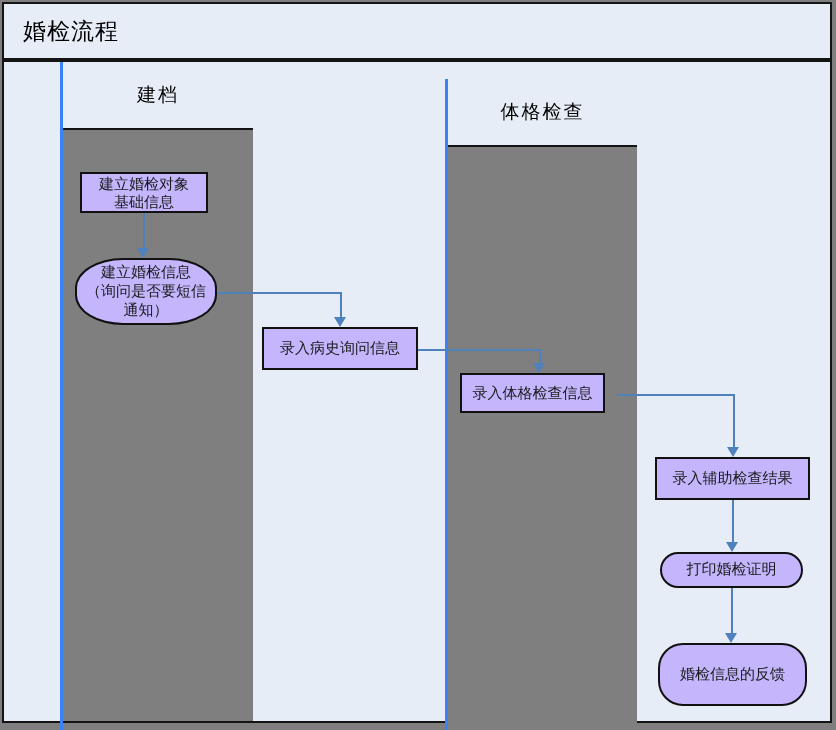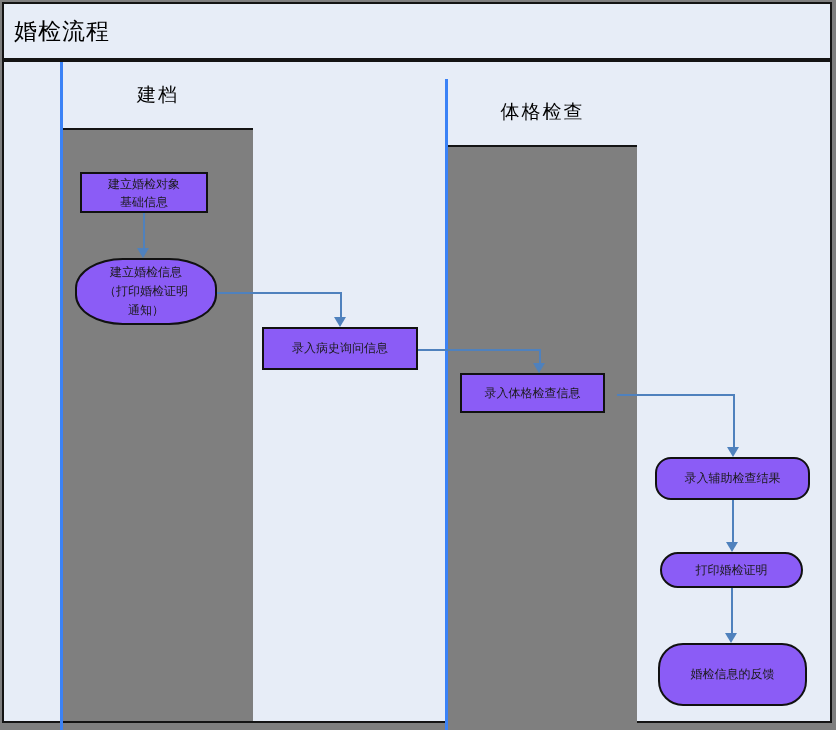--- a/index.html
+++ b/index.html
@@ -11,34 +11,34 @@
   .canvas{position:relative;width:836px;height:730px;background:#7f7f7f;}
   .frame{
     position:absolute;left:2px;top:2px;width:826px;height:717px;
     border:2px solid #141414;background:#e7edf7;
   }
   .title-bar{
     position:absolute;left:0;top:0;width:826px;height:58px;
     box-sizing:border-box;border-bottom:4px solid #141414;
     display:flex;align-items:center;
   }
-  .title-bar span{font-size:23px;color:#000;padding-left:10px;letter-spacing:1px;}
+  .title-bar span{font-size:23px;color:#000;padding-left:19px;letter-spacing:1px;}
   .phase-col{position:absolute;left:0;top:58px;width:56px;height:659px;}
   .lane{position:absolute;top:58px;height:687px;box-sizing:border-box;border-left:3px solid #3b82f6;}
   .lane-header{
     height:66px;box-sizing:content-box;border-bottom:2px solid #141414;
     display:flex;align-items:center;justify-content:center;
     font-size:19px;color:#000;letter-spacing:2px;
   }
   .lane-body{height:591px;background:#7f7f7f;}
   .node{
     position:absolute;box-sizing:border-box;
-    border:2px solid #111;background:#8b5cf6;
+    border:2px solid #111;background:#c4b5fd;
     display:flex;align-items:center;justify-content:center;
-    text-align:center;font-size:12px;line-height:19px;color:#1a1a1a;
+    text-align:center;font-size:15px;line-height:19px;color:#1a1a1a;
     white-space:pre-line;
   }
   .ellipse{border-radius:48px / 30px;}
   .stadium-sm{border-radius:18px;}
   .stadium-lg{border-radius:25px;}
   .h-line{position:absolute;height:2px;background:#4f81bd;}
   .v-line{position:absolute;width:2px;background:#4f81bd;}
   .arrow-down{
     position:absolute;width:0;height:0;
     border-left:6px solid transparent;border-right:6px solid transparent;
@@ -88,27 +88,27 @@
     <div class="v-line" style="left:728px;top:496px;height:44px;"></div>
     <div class="arrow-down" style="left:722px;top:538px;"></div>
 
     <div class="v-line" style="left:727px;top:584px;height:47px;"></div>
     <div class="arrow-down" style="left:721px;top:629px;"></div>
 
     <div class="node" style="left:76px;top:168px;width:128px;height:41px;line-height:18px;">建立婚检对象
 基础信息</div>
 
     <div class="node ellipse" style="left:71px;top:254px;width:142px;height:67px;">建立婚检信息
-（打印婚检证明
+（询问是否要短信
 通知）</div>
 
     <div class="node" style="left:258px;top:323px;width:156px;height:43px;">录入病史询问信息</div>
 
     <div class="node" style="left:456px;top:369px;width:145px;height:40px;">录入体格检查信息</div>
 
-    <div class="node" style="left:651px;top:453px;width:155px;height:43px;border-radius:16px;">录入辅助检查结果</div>
+    <div class="node" style="left:651px;top:453px;width:155px;height:43px;">录入辅助检查结果</div>
 
-    <div class="node stadium-sm" style="left:656px;top:548px;width:143px;height:36px;">打印婚检证明</div>
+    <div class="node stadium-sm" style="left:656px;top:548px;width:143px;height:36px;font-family:Liberation Mono, monospace;">打印婚检证明</div>
 
     <div class="node stadium-lg" style="left:654px;top:639px;width:149px;height:63px;">婚检信息的反馈</div>
 
   </div>
 </div>
 
 </body></html>

